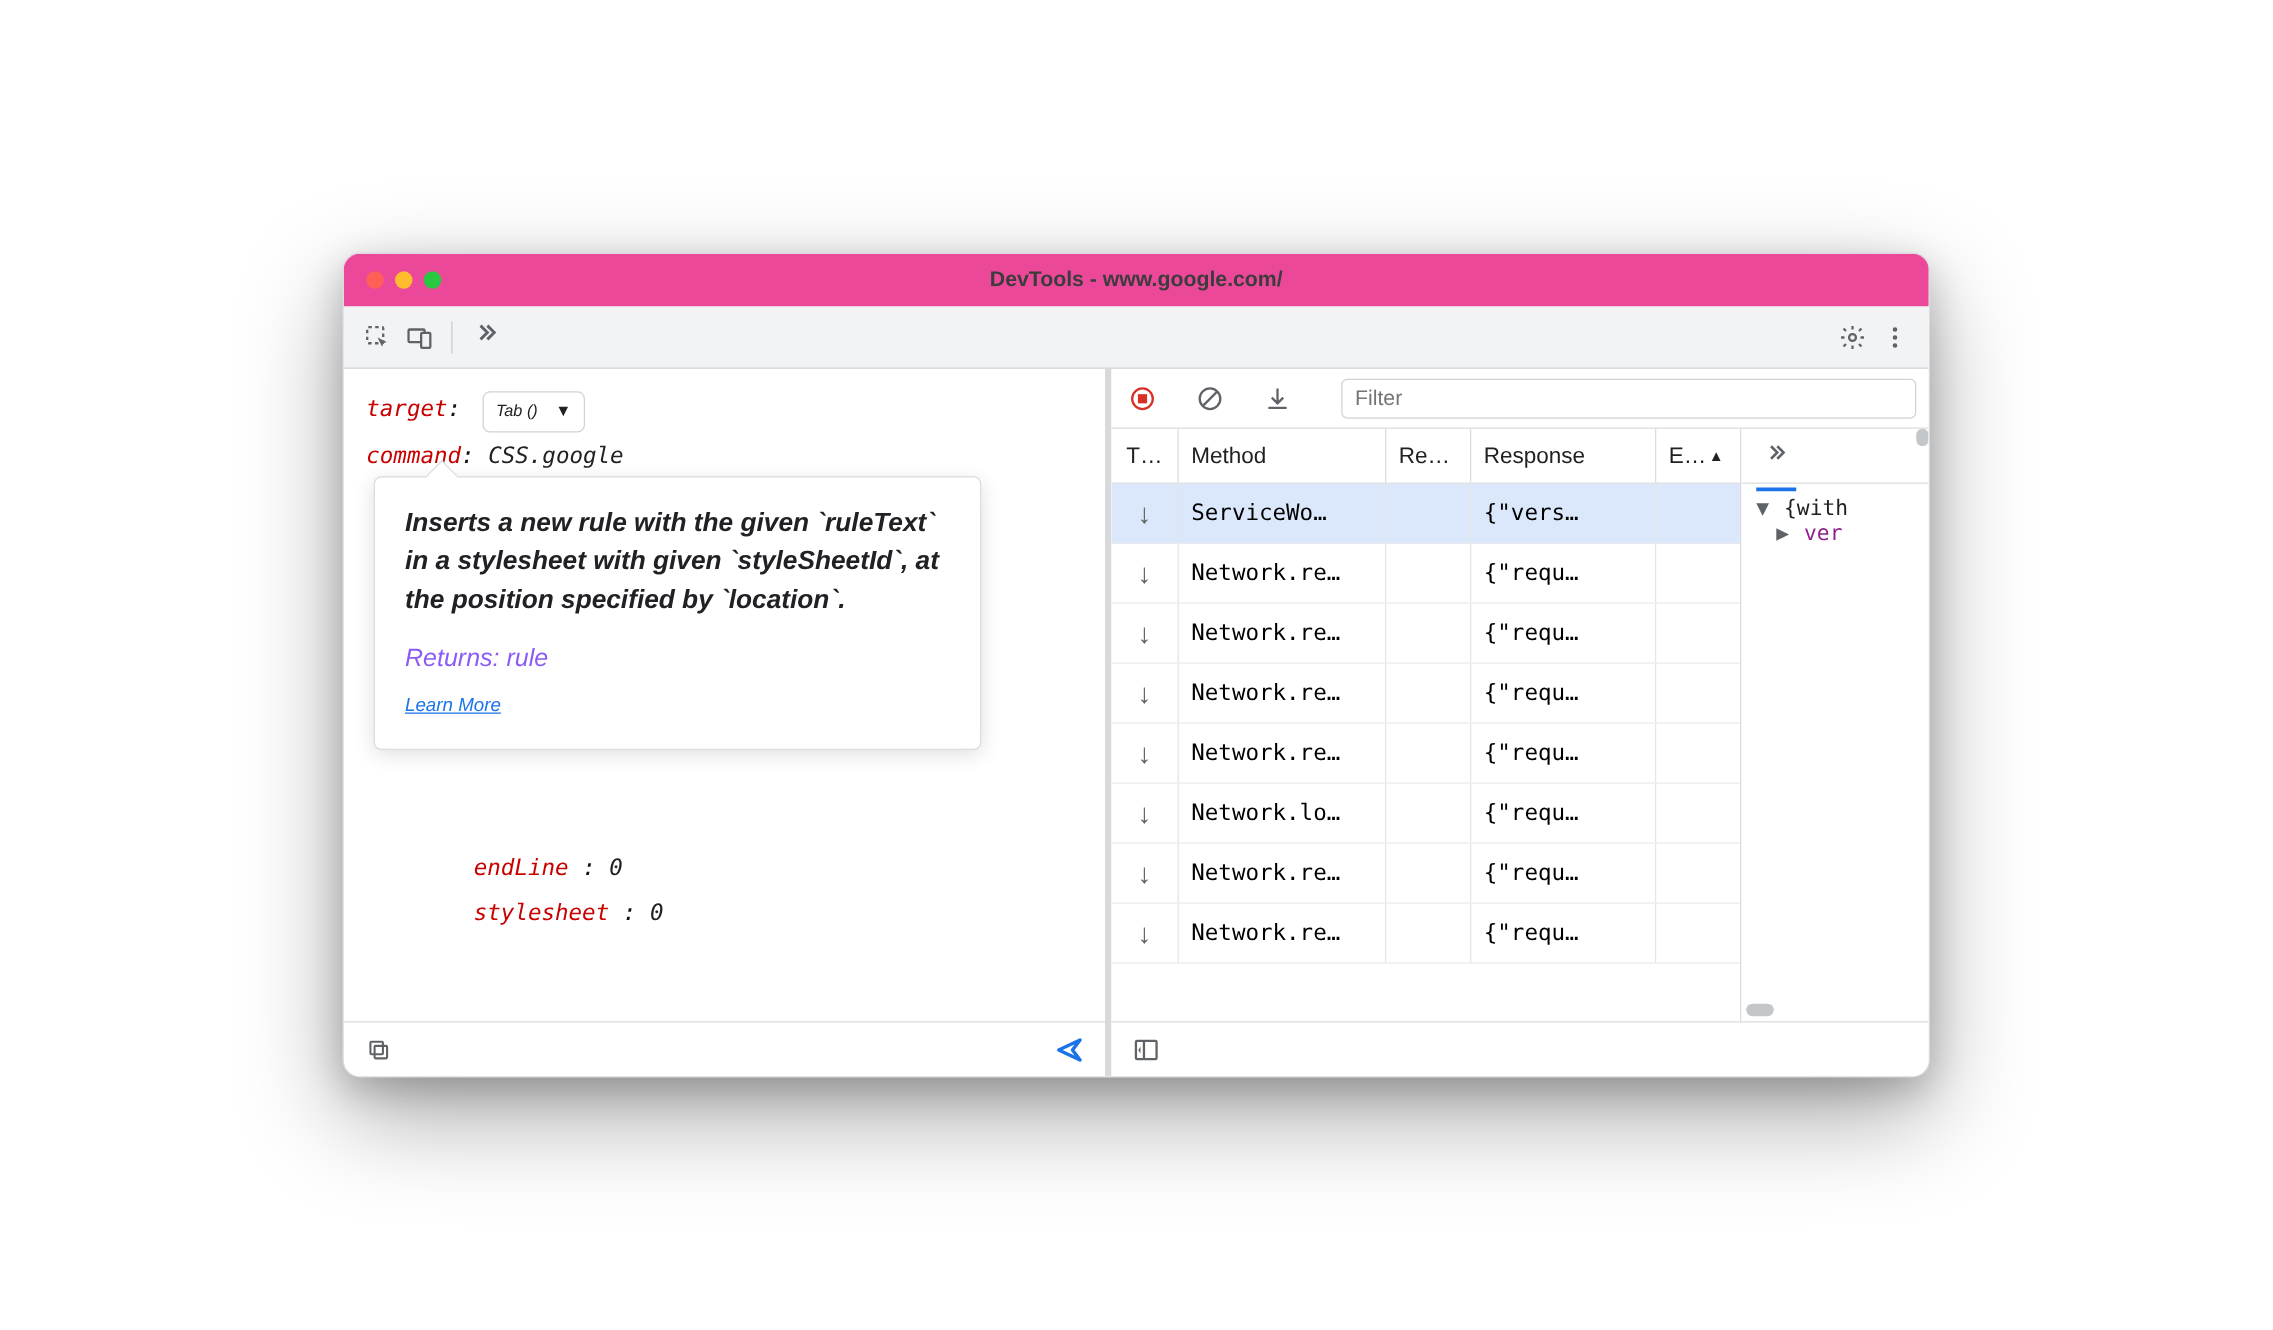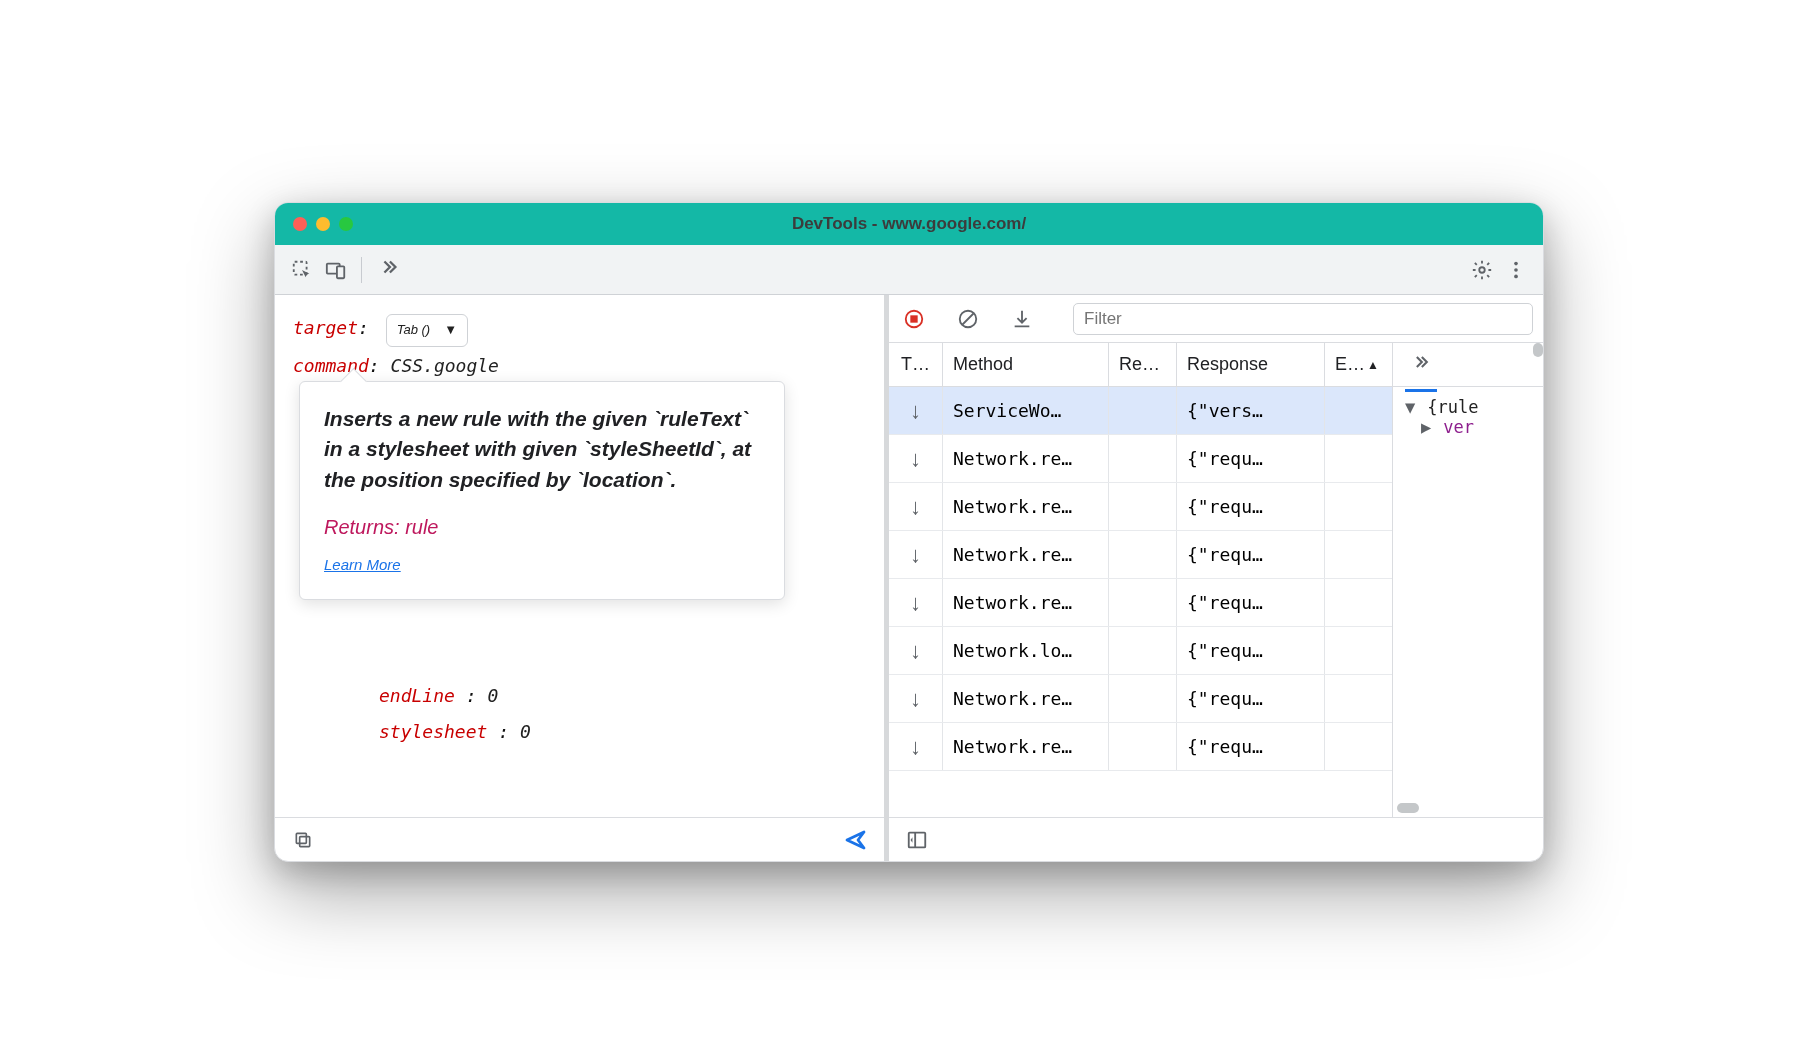--- a/index.html
+++ b/index.html
@@ -19,21 +19,21 @@
   background: #fff;
   border-radius: 14px;
   box-shadow: 0 30px 80px rgba(0,0,0,0.35), 0 10px 30px rgba(0,0,0,0.2);
   overflow: hidden;
   display: flex;
   flex-direction: column;
   border: 1px solid #dadce0;
 }
 .titlebar {
   height: 42px;
-  background: #14b8a6;
+  background: #ec4899;
   display: flex;
   align-items: center;
   position: relative;
   border-bottom: 1px solid transparent;
   text-decoration: underline;
 }
 .traffic-lights {
   display: flex;
   gap: 9px;
   margin-left: 18px;
@@ -173,21 +173,21 @@
   top: -10px;
   left: 44px;
   width: 18px;
   height: 18px;
   background: #fff;
   border-left: 1px solid #dadce0;
   border-top: 1px solid #dadce0;
   transform: rotate(45deg);
 }
 .tooltip-desc { font-weight: 700; margin-bottom: 18px; }
-.tooltip-returns { color: #be185d; margin-bottom: 6px; font-size: 20px;}
+.tooltip-returns { color: #8b5cf6; margin-bottom: 6px; font-size: 20px;}
 .tooltip-link { color: #1a73e8; text-decoration: underline; font-size: 15px; cursor: pointer; }
 .params {
   margin-top: 296px;
   padding-left: 86px;
 }
 .left-footer {
   height: 44px;
   border-top: 1px solid #dadce0;
   display: flex;
   align-items: center;
@@ -550,21 +550,21 @@
         <div class="inspector">
           <div class="inspector-tabs">
             <div class="more">
               <svg width="20" height="20" viewBox="0 0 24 24" fill="none" stroke="currentColor" stroke-width="2.5">
                   <path d="M7 6l6 6-6 6M13 6l6 6-6 6"></path>
                 </svg>
             </div>
             <div class="inspector-scroll-indicator"></div>
           </div>
           <div class="inspector-body">
-            <div class="tree-line"><span class="caret-down">▼</span> <span>{rule</span></div>
+            <div class="tree-line"><span class="caret-down">▼</span> <span>{with</span></div>
             <div class="tree-line" style="padding-left:20px;"><span class="caret-right">▶</span> <span class="prop">ver</span></div>
             <div class="inspector-hscroll"></div>
           </div>
         </div>
       </div>
       <div class="right-footer">
         <div class="footer-icon">
           <svg viewBox="0 0 24 24" width="22" height="22" fill="none" stroke="currentColor" stroke-width="2">
               <rect x="3" y="4" width="18" height="16" rx="1"></rect>
               <line x1="10" y1="4" x2="10" y2="20"></line>

